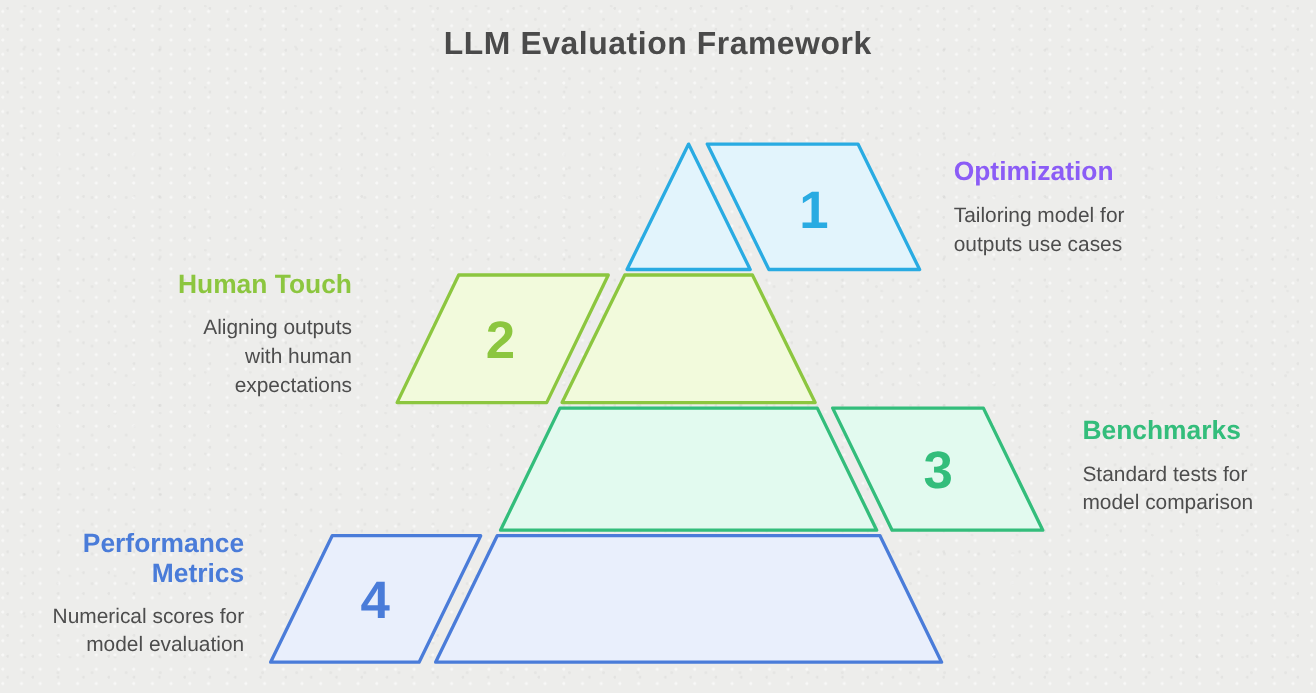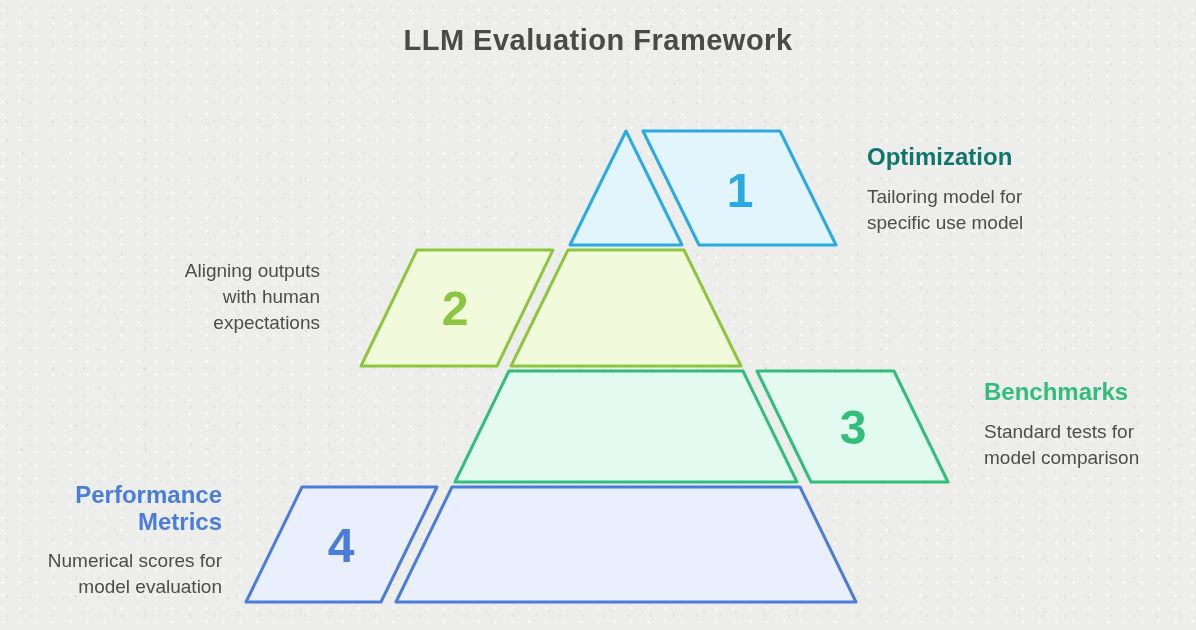--- a/index.html
+++ b/index.html
@@ -64,28 +64,29 @@
   </g>
 
   <g>
     <polygon class="shape" points="452,487 800,487 856,602 396,602" fill="#E9EFFC" stroke="#4A7CD9"></polygon>
     <polygon class="shape" points="302,487 437,487 381,602 246,602" fill="#E9EFFC" stroke="#4A7CD9"></polygon>
     <text class="tab-num" x="341" y="562" fill="#4A7CD9">4</text>
   </g>
 </svg>
 
 <div class="label-block block-optimization align-left">
-  <div class="label-heading" style="color: #0f766e;">Optimization</div>
+  <div class="label-heading" style="color: #8b5cf6;">Optimization</div>
   <div class="label-desc" style="color: rgb(77, 77, 77);">
     <div>Tailoring model for</div>
-    <div>specific use model</div>
+    <div>outputs use cases</div>
   </div>
 </div>
 
 <div class="label-block block-human align-right">
+  <div class="label-heading" style="color: rgb(140, 198, 63);">Human Touch</div>
   <div class="label-desc" style="color: rgb(77, 77, 77);">
     <div>Aligning outputs</div>
     <div>with human</div>
     <div>expectations</div>
   </div>
 </div>
 
 <div class="label-block block-benchmarks align-left">
   <div class="label-heading" style="color: rgb(51, 189, 123);">Benchmarks</div>
   <div class="label-desc" style="color: rgb(77, 77, 77);">

